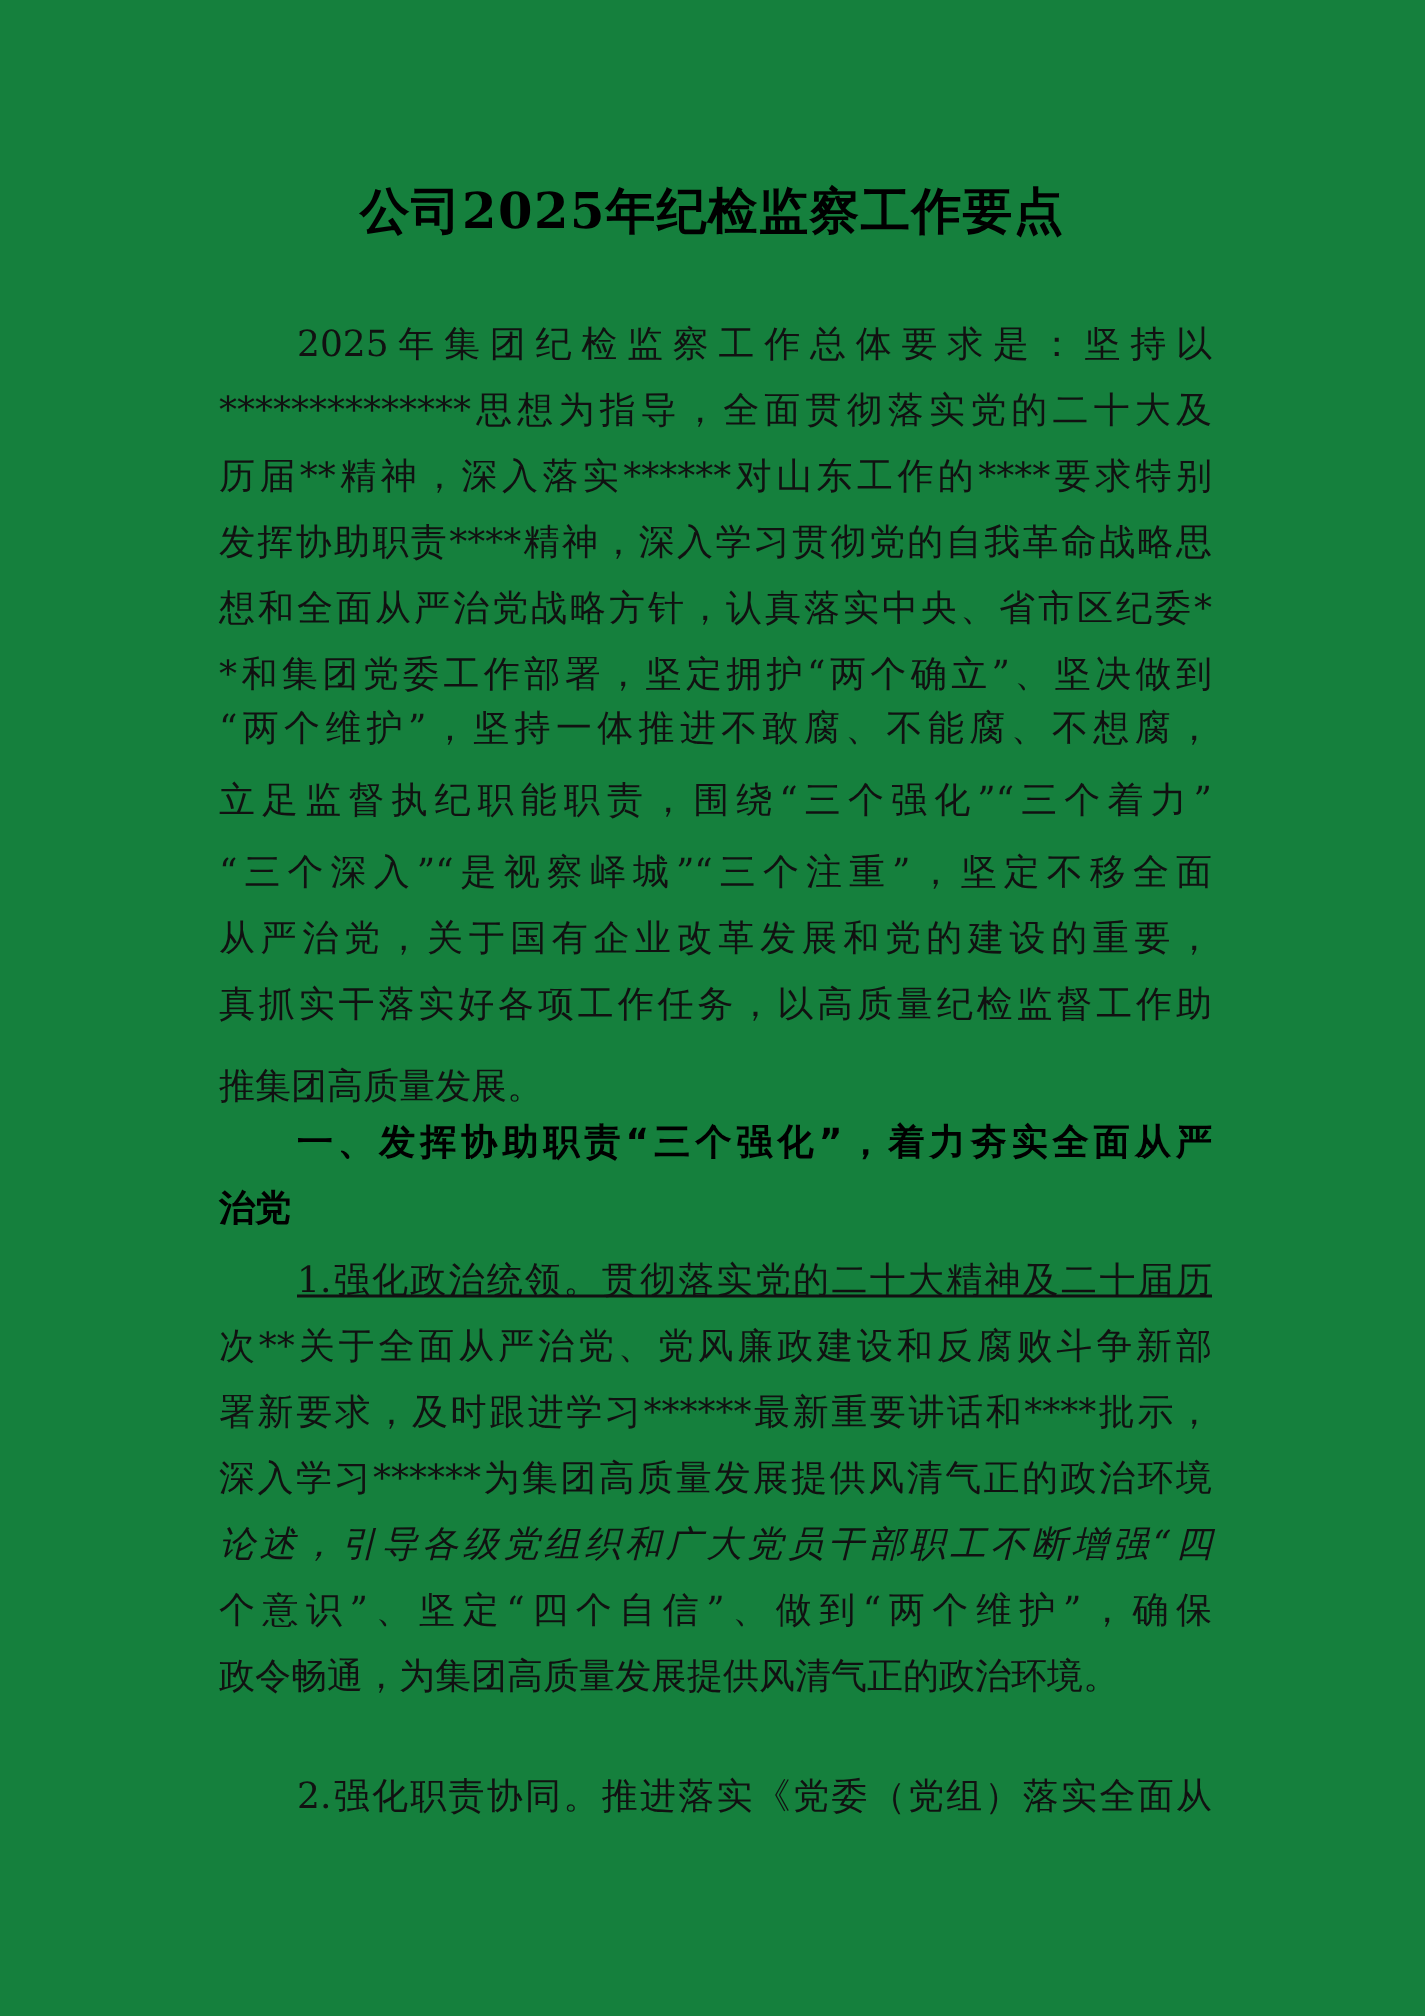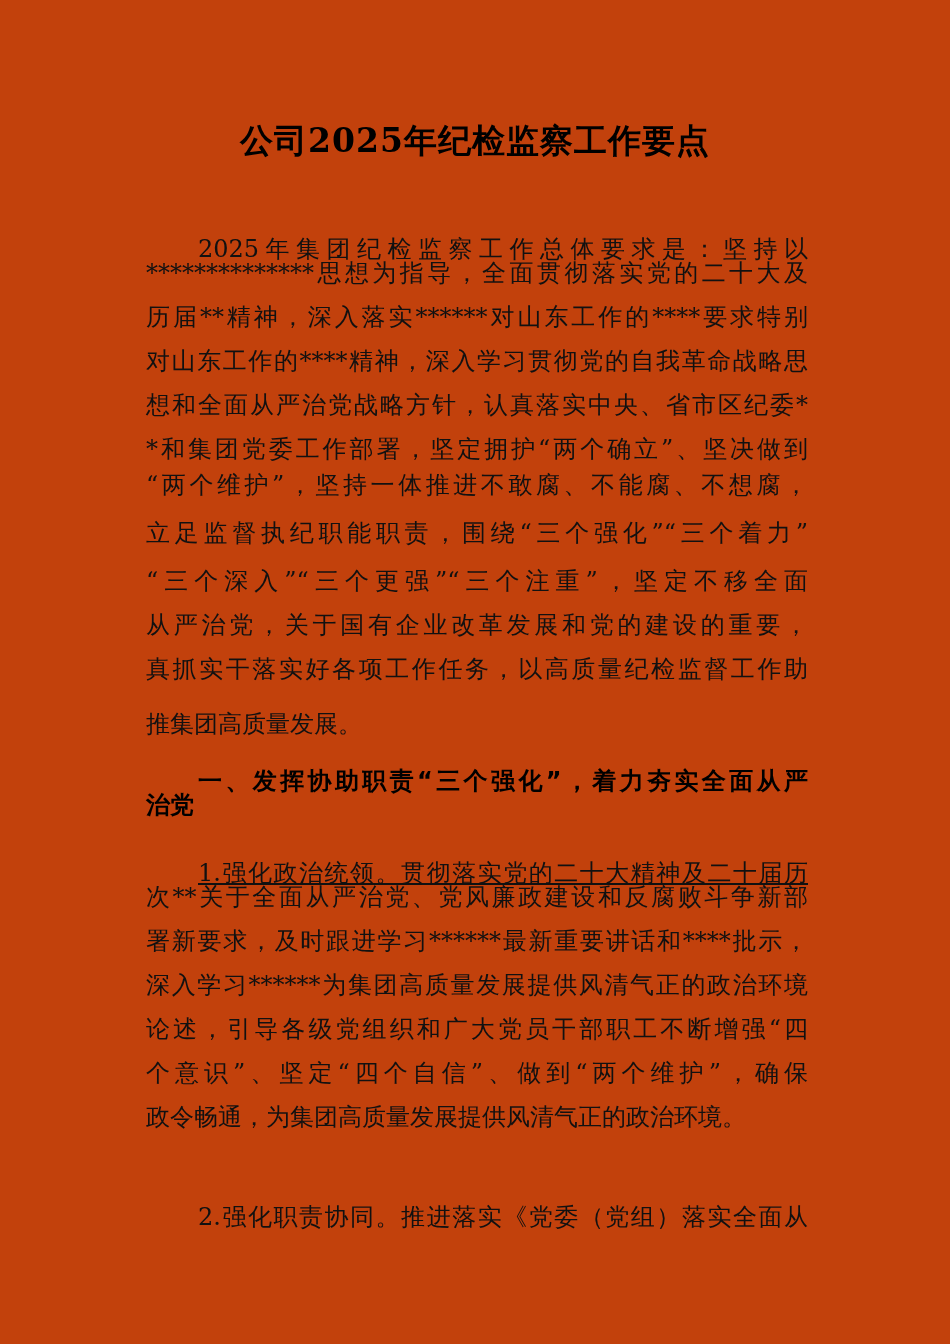--- a/index.html
+++ b/index.html
@@ -11,21 +11,21 @@
       width: 950px;
       height: 1344px;
       position: relative;
       overflow: hidden;
     }
     .page {
       position: absolute;
       left: 0; top: 0;
       width: 950px;
       height: 1344px;
-      background: #c2410c;
+      background: #15803d;
     }
     .doc-title {
       position: absolute;
       left: 0;
       top: 116px;
       width: 950px;
       text-align: center;
       font-family: "DejaVu Serif", "Liberation Serif", serif;
       font-weight: bold;
       font-size: 33px;
@@ -50,63 +50,62 @@
       text-align: justify;
       text-align-last: justify;
       width: 662px;
     }
     .line.last {
       text-align-last: left;
     }
     .line.indent {
       left: 52px;
       width: 610px;
-      margin-top: 20px;
     }
     .heading {
       font-family: "DejaVu Sans", "Liberation Sans", sans-serif;
       font-weight: bold;
       color: #000;
     }
   </style>
 </head>
 <body>
 
 <div class="page">
 
   <div class="doc-title">公司2025年纪检监察工作要点</div>
 
   <div class="body-text" style="top:207px;">
 
     <div>
       <div class="line indent" style="top:0px;">2025年集团纪检监察工作总体要求是：坚持以</div>
       <div class="line" style="top:44px;">**************思想为指导，全面贯彻落实党的二十大及</div>
       <div class="line" style="top:88px;">历届**精神，深入落实******对山东工作的****要求特别</div>
-      <div class="line" style="top:132px;">对山东工作的****精神，深入学习贯彻党的自我革命战略思</div>
+      <div class="line" style="top:132px;">发挥协助职责****精神，深入学习贯彻党的自我革命战略思</div>
       <div class="line" style="top:176px;">想和全面从严治党战略方针，认真落实中央、省市区纪委*</div>
       <div class="line" style="top:220px;">*和集团党委工作部署，坚定拥护“两个确立”、坚决做到</div>
       <div class="line" style="top:256px;">“两个维护”，坚持一体推进不敢腐、不能腐、不想腐，</div>
       <div class="line" style="top:304px;">立足监督执纪职能职责，围绕“三个强化”“三个着力”</div>
-      <div class="line" style="top:352px;">“三个深入”“三个更强”“三个注重”，坚定不移全面</div>
+      <div class="line" style="top:352px;">“三个深入”“是视察峄城”“三个注重”，坚定不移全面</div>
       <div class="line" style="top:396px;">从严治党，关于国有企业改革发展和党的建设的重要，</div>
       <div class="line" style="top:440px;">真抓实干落实好各项工作任务，以高质量纪检监督工作助</div>
       <div class="line last" style="top:484px;margin-top:11px;">推集团高质量发展。</div>
     </div>
 
     <div>
       <div class="line indent heading" style="top:532px;">一、发挥协助职责“三个强化”，着力夯实全面从严</div>
       <div class="line last heading" style="top:576px;">治党</div>
     </div>
 
     <div>
       <div class="line indent" style="top:624px;text-decoration:underline;">1.强化政治统领。贯彻落实党的二十大精神及二十届历</div>
       <div class="line" style="top:668px;">次**关于全面从严治党、党风廉政建设和反腐败斗争新部</div>
       <div class="line" style="top:712px;">署新要求，及时跟进学习******最新重要讲话和****批示，</div>
       <div class="line" style="top:756px;">深入学习******为集团高质量发展提供风清气正的政治环境</div>
-      <div class="line" style="top:800px;">论述，引导各级党组织和广大党员干部职工不断增强“四</div>
+      <div class="line" style="top:800px;font-style:italic;">论述，引导各级党组织和广大党员干部职工不断增强“四</div>
       <div class="line" style="top:844px;">个意识”、坚定“四个自信”、做到“两个维护”，确保</div>
       <div class="line last" style="top:888px;">政令畅通，为集团高质量发展提供风清气正的政治环境。</div>
     </div>
 
     <div>
       <div class="line indent" style="top:968px;">2.强化职责协同。推进落实《党委（党组）落实全面从</div>
     </div>
   </div>
 
 </div>

